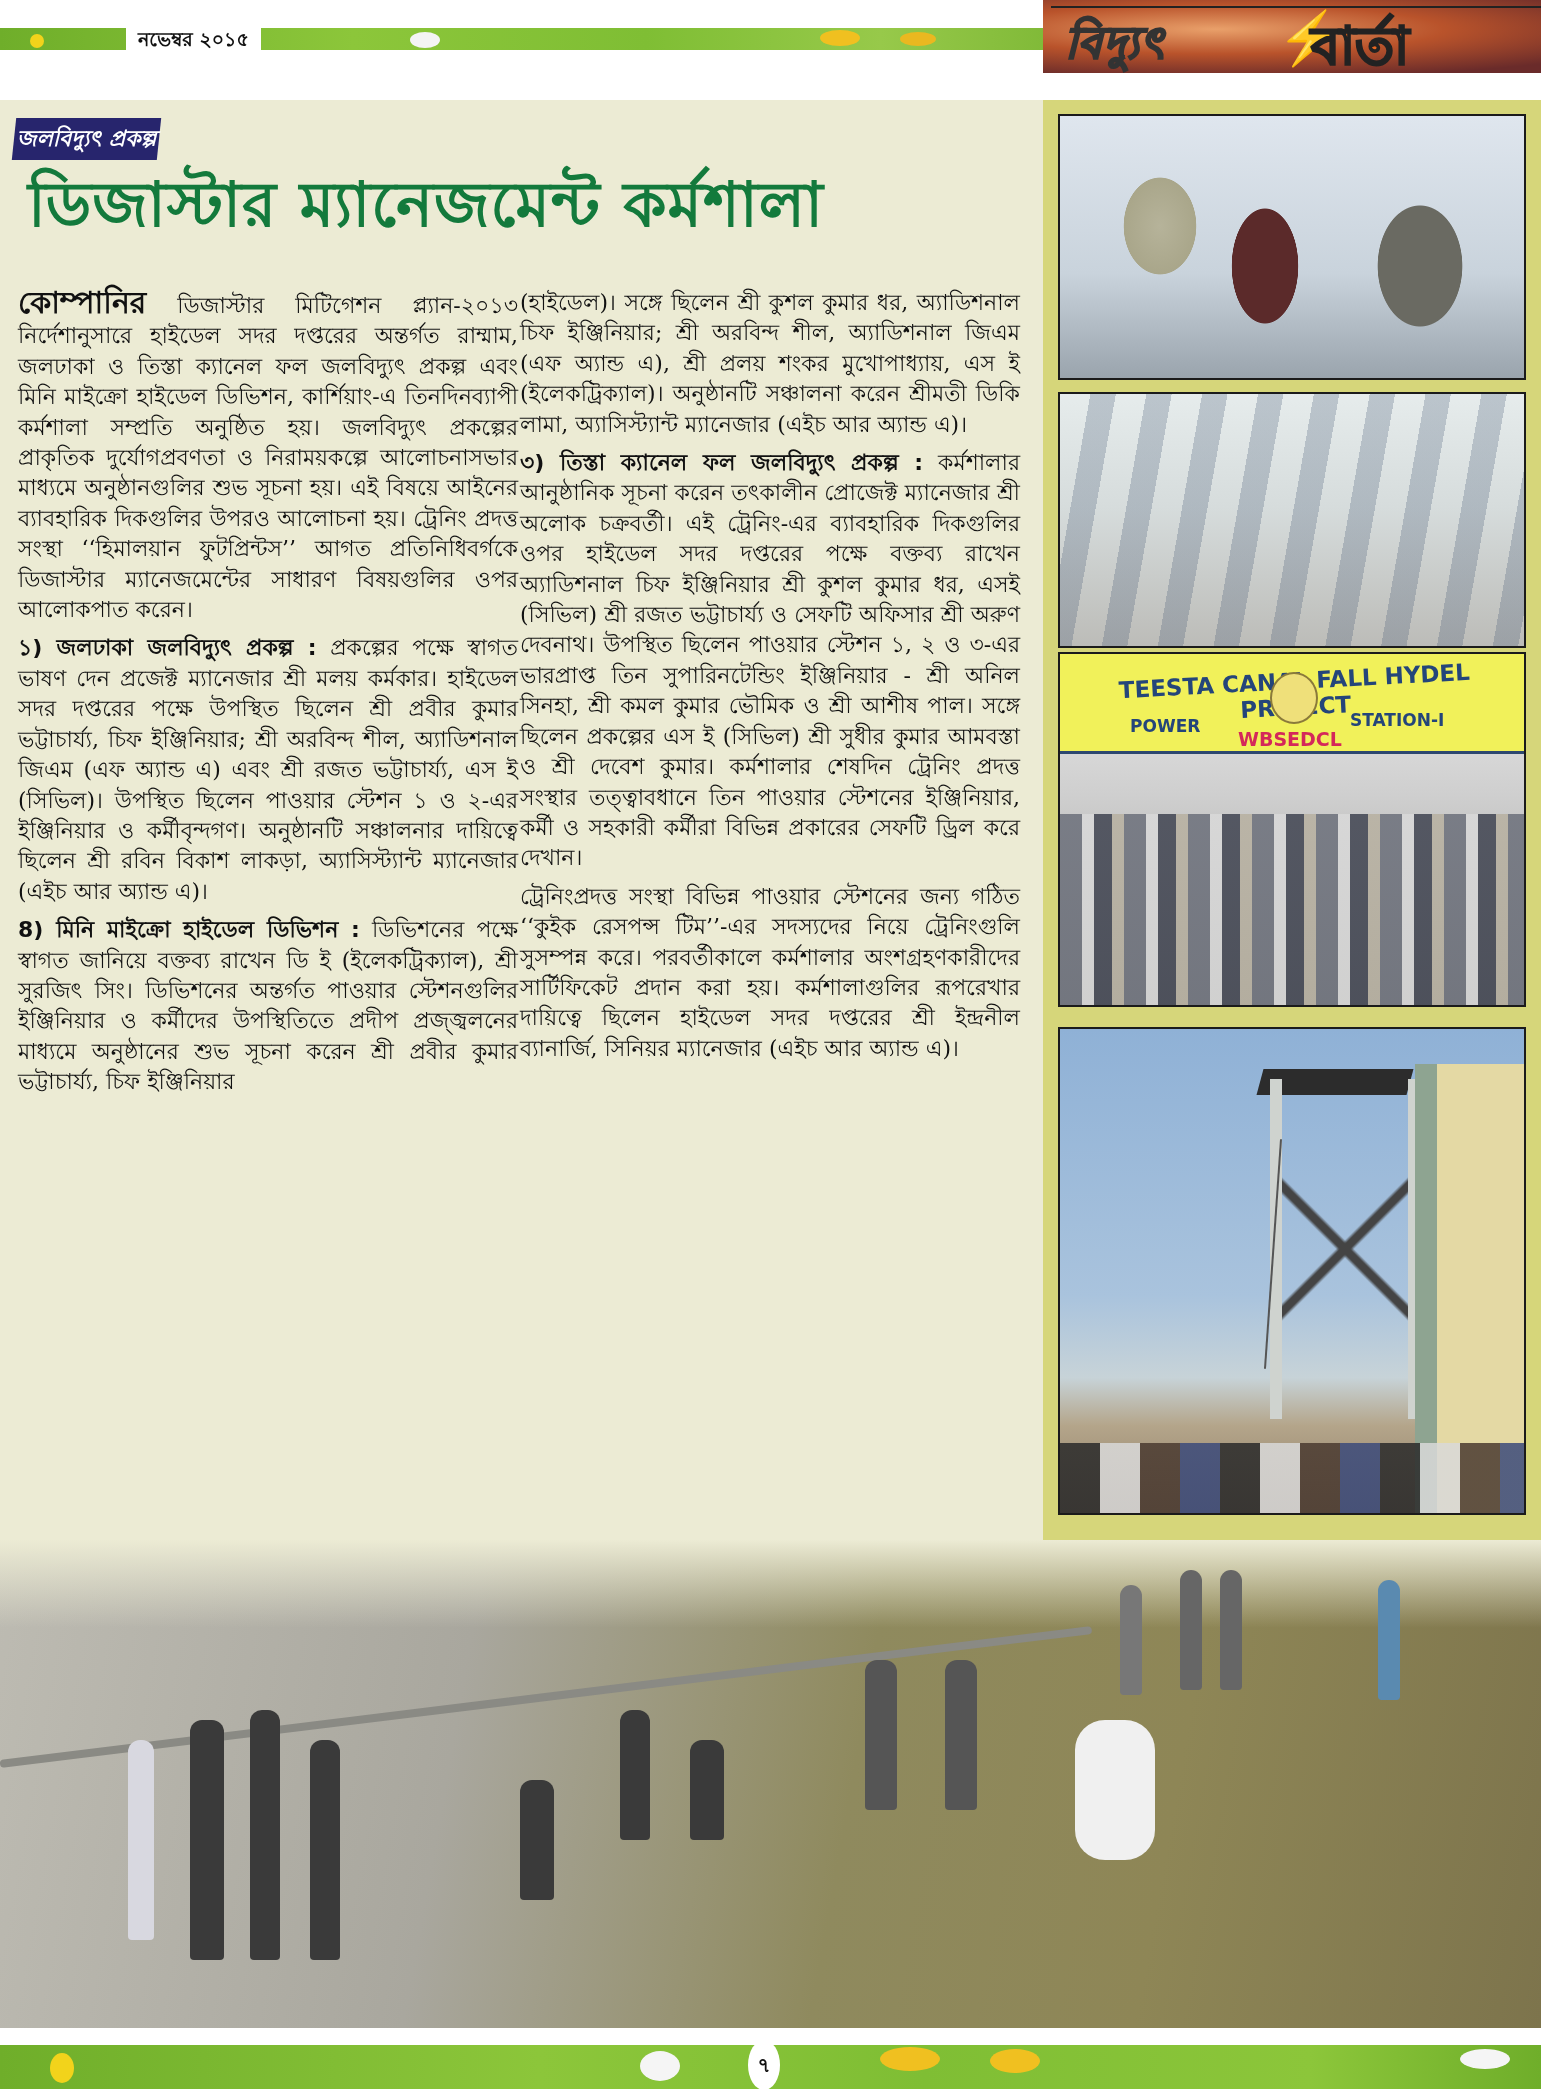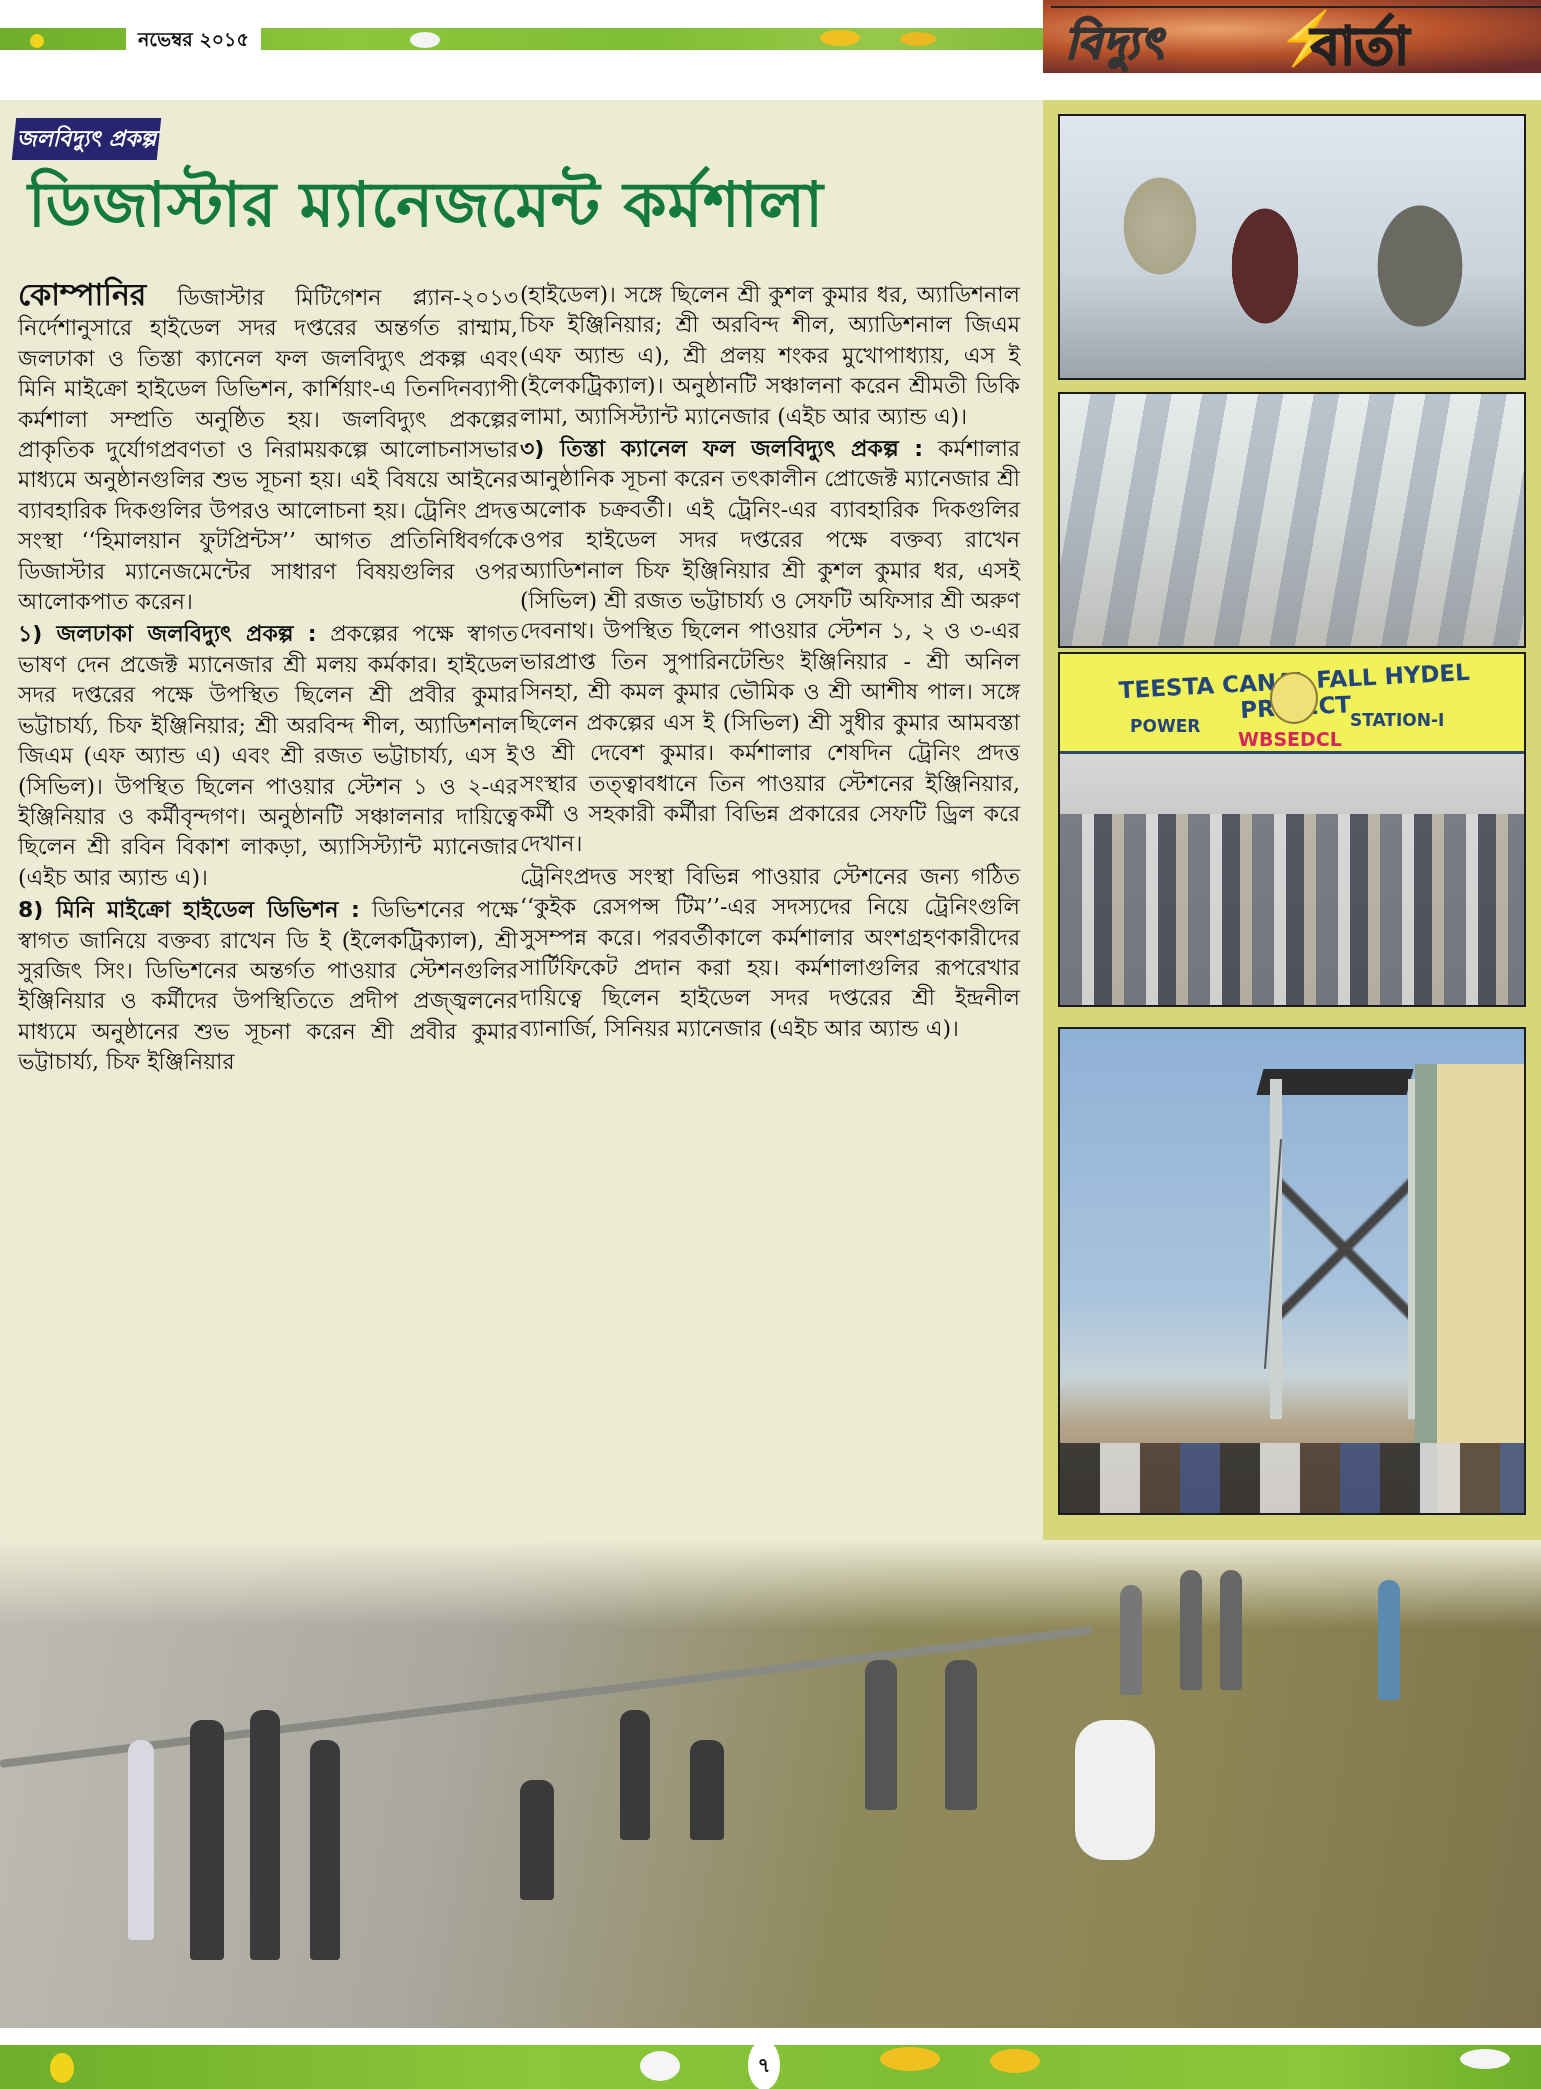--- a/index.html
+++ b/index.html
@@ -58,21 +58,21 @@
     color: #137a3c; line-height: 90px; letter-spacing: 1px;
   }
 
   .col {
     position: absolute; top: 280px; width: 500px;
     font-family: "DejaVu Serif", serif; font-size: 22px; line-height: 30.4px;
     text-align: justify; color: #111;
   }
   .col-1 { left: 18px; }
   .col-2 { left: 520px; }
-  .col p { margin-bottom: 2px; }
+  .col p { margin-bottom: 2px; margin-top: 8px; }
   .col .lead { font-family: "DejaVu Sans", sans-serif; font-weight: bold; font-size: 30px; }
   .col .sub { font-family: "DejaVu Sans", sans-serif; font-weight: bold; }
 
   
   .photo { position: absolute; left: 1058px; width: 468px; border: 2px solid #1b1b1b; overflow: hidden; }
   .photo-1 { top: 114px; height: 266px;
     background:
       radial-gradient(ellipse 60px 80px at 100px 110px, #b6b39a 0%, #a9a68a 60%, transparent 61%),
       radial-gradient(ellipse 55px 95px at 205px 150px, #5b2a2a 0%, #5b2a2a 60%, transparent 61%),
       radial-gradient(ellipse 70px 100px at 360px 150px, #6a6a62 0%, #6a6a62 60%, transparent 61%),

